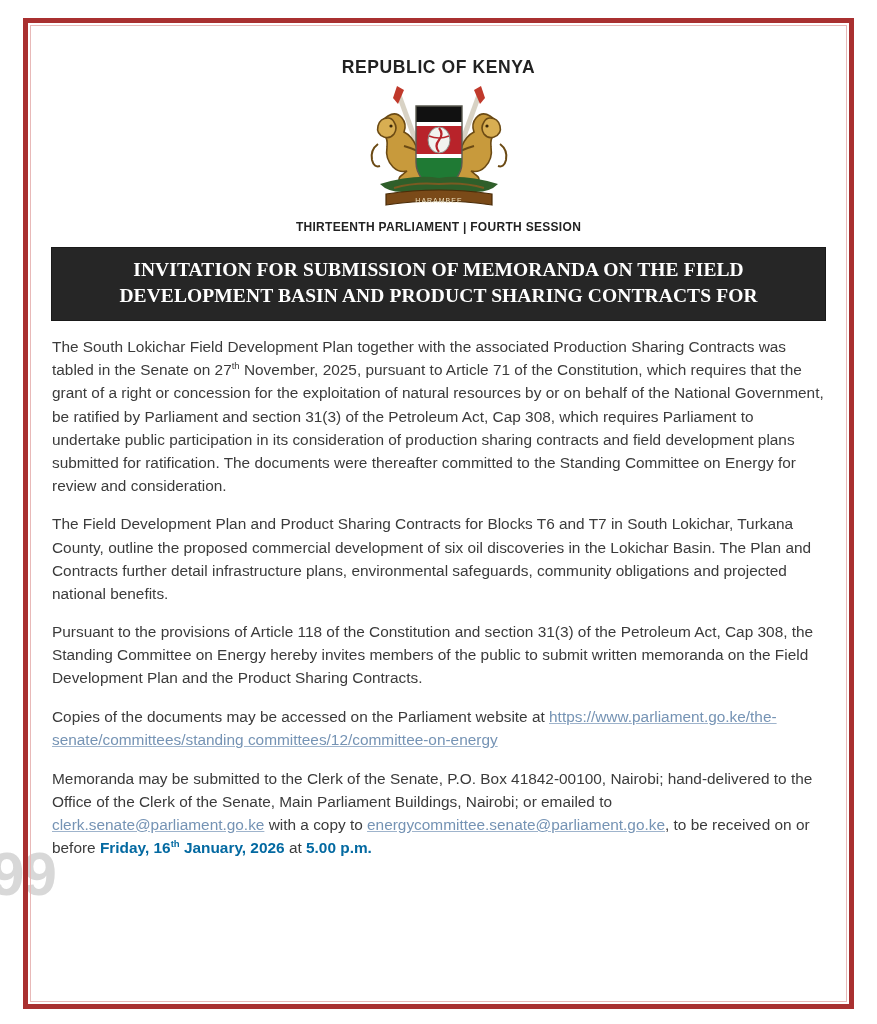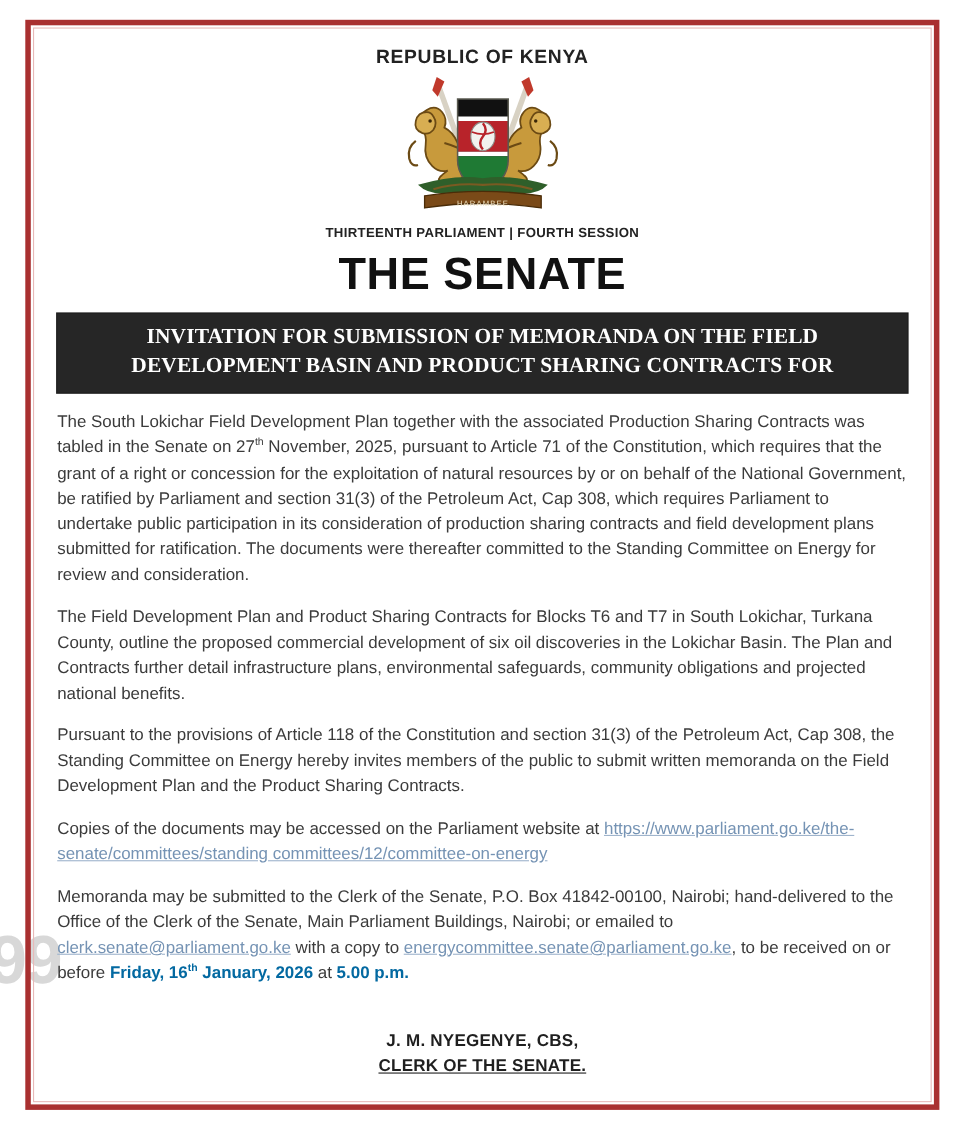--- a/index.html
+++ b/index.html
@@ -49,21 +49,21 @@
   }
 
   .content {
     position: absolute;
     left: 28px;
     top: 23px;
     width: 821px;
     height: 693px;
     z-index: 2;
     box-sizing: border-box;
-    padding: 0 24px;
+    padding: 16px 24px;
   }
 
   .republic-line {
     text-align: center;
     margin-top: 18px;
     font-size: 17.5px;
     font-weight: 700;
     letter-spacing: 0.6px;
     color: #222222;
     font-family: "Liberation Sans", sans-serif;
@@ -198,35 +198,30 @@
 
       <g>
         <path d="M22 110 q53 -8 106 0 l0 11 q-53 -8 -106 0 z" fill="#7a4a18" stroke="#4a2c08" stroke-width="1.2"></path>
         <text x="75" y="119" text-anchor="middle" font-family="Liberation Sans, sans-serif" font-size="7" fill="#f0e2c0" letter-spacing="1">HARAMBEE</text>
       </g>
     </svg>
   </div>
 
   <div class="parliament-line">THIRTEENTH PARLIAMENT | FOURTH SESSION</div>
 
-  <div class="senate-title">THE SENATE</div>
 
   <div class="banner">
     <div class="banner-line">INVITATION FOR SUBMISSION OF MEMORANDA ON THE FIELD</div>
     <div class="banner-line">DEVELOPMENT BASIN AND PRODUCT SHARING CONTRACTS FOR</div>
   </div>
 
   <p class="body-text"><span>The South Lokichar Field Development Plan together with the associated Production Sharing Contracts was tabled in the Senate on 27</span><sup>th</sup><span> November, 2025, pursuant to Article 71 of the Constitution, which requires that the grant of a right or concession for the exploitation of natural resources by or on behalf of the National Government, be ratified by Parliament and section 31(3) of the Petroleum Act, Cap 308, which requires Parliament to undertake public participation in its consideration of production sharing contracts and field development plans submitted for ratification. The documents were thereafter committed to the Standing Committee on Energy for review and consideration.</span></p>
 
   <p class="body-text">The Field Development Plan and Product Sharing Contracts for Blocks T6 and T7 in South Lokichar, Turkana County, outline the proposed commercial development of six oil discoveries in the Lokichar Basin. The Plan and Contracts further detail infrastructure plans, environmental safeguards, community obligations and projected national benefits.</p>
 
   <p class="body-text">Pursuant to the provisions of Article 118 of the Constitution and section 31(3) of the Petroleum Act, Cap 308, the Standing Committee on Energy hereby invites members of the public to submit written memoranda on the Field Development Plan and the Product Sharing Contracts.</p>
 
   <p class="body-text sub-line"><span>Copies of the documents may be accessed on the Parliament website at </span><a class="link" href="#">https://www.parliament.go.ke/the-senate/committees/standing committees/12/committee-on-energy</a></p>
 
   <p class="body-text"><span>Memoranda may be submitted to the Clerk of the Senate, P.O. Box 41842-00100, Nairobi; hand-delivered to the Office of the Clerk of the Senate, Main Parliament Buildings, Nairobi; or emailed to </span><a class="link" href="#">clerk.senate@parliament.go.ke</a><span> with a copy to </span><a class="link" href="#">energycommittee.senate@parliament.go.ke</a><span>, to be received on or before </span><b><span>Friday, 16</span><sup>th</sup><span> January, 2026</span></b><span> at </span><b>5.00 p.m.</b></p>
 
-  <div class="signature">
-    <div>J. M. NYEGENYE, CBS,</div>
-    <div class="clerk">CLERK OF THE SENATE.</div>
-  </div>
 
 </div>
 
 </body></html>

